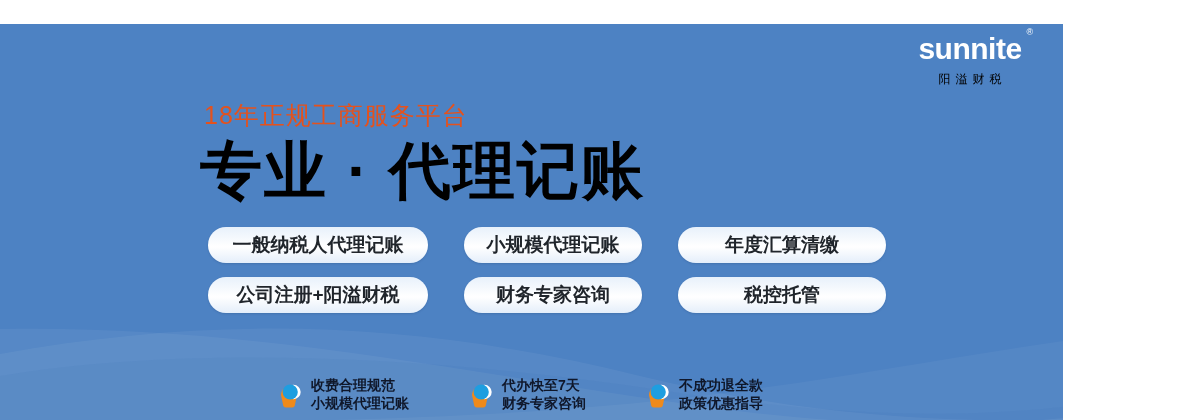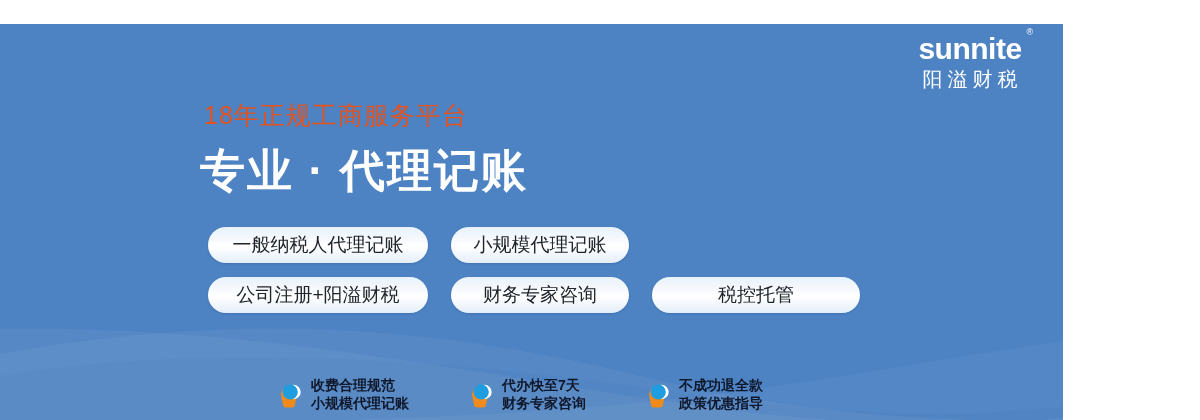--- a/index.html
+++ b/index.html
@@ -29,54 +29,54 @@
     font-size:30px;
     font-weight:bold;
     letter-spacing:-0.5px;
     line-height:34px;
   }
   .logo-reg {
     position:absolute; top:-4px; right:-11px;
     font-size:9px; font-weight:normal; line-height:9px;
   }
   .logo-sub {
-    color:#ffffff;
-    font-size:20px;
+    color:#000000;
+    font-size:12px;
     letter-spacing:5px;
     line-height:22px;
     padding-left:5px;
     margin-top:2px;
   }
 
   
   .eyebrow {
     position:absolute; left:204px; top:76px;
     color:#e4521d;
     font-size:25px;
     font-weight:normal;
     letter-spacing:1px;
     line-height:30px;
     white-space:nowrap;
   }
   .title {
     position:absolute; left:200px; top:112px;
-    color:#ffffff;
-    font-size:45px;
+    color:#000000;
+    font-size:62px;
     font-weight:bold;
     letter-spacing:2px;
     line-height:70px;
     white-space:nowrap;
   }
 
   
   .pills {
     position:absolute; left:208px; top:203px;
     display:flex; flex-direction:column; gap:14px;
   }
-  .pill-row { display:flex; gap:23px; }
+  .pill-row { display:flex; gap:36px;font-weight:bold; }
   .pill {
     height:36px;
     border-radius:18px;
     background:linear-gradient(180deg,#e8f1fb 0%,#ffffff 55%,#e4eefa 100%);
     color:#20252b;
     font-size:19px;
     line-height:36px;
     text-align:center;
     white-space:nowrap;
     box-shadow:0 1px 2px rgba(20,50,90,0.18);
@@ -121,20 +121,21 @@
     <div class="logo-sub">阳溢财税</div>
   </div>
 
   <div class="eyebrow">18年正规工商服务平台</div>
   <div class="title">专业 · 代理记账</div>
 
   <div class="pills">
     <div class="pill-row">
       <div class="pill w1">一般纳税人代理记账</div>
       <div class="pill w2">小规模代理记账</div>
+      <div class="pill w3">年度汇算清缴</div>
     </div>
     <div class="pill-row">
       <div class="pill w1">公司注册+阳溢财税</div>
       <div class="pill w2">财务专家咨询</div>
       <div class="pill w3">税控托管</div>
     </div>
   </div>
 
   <div class="features">
 

